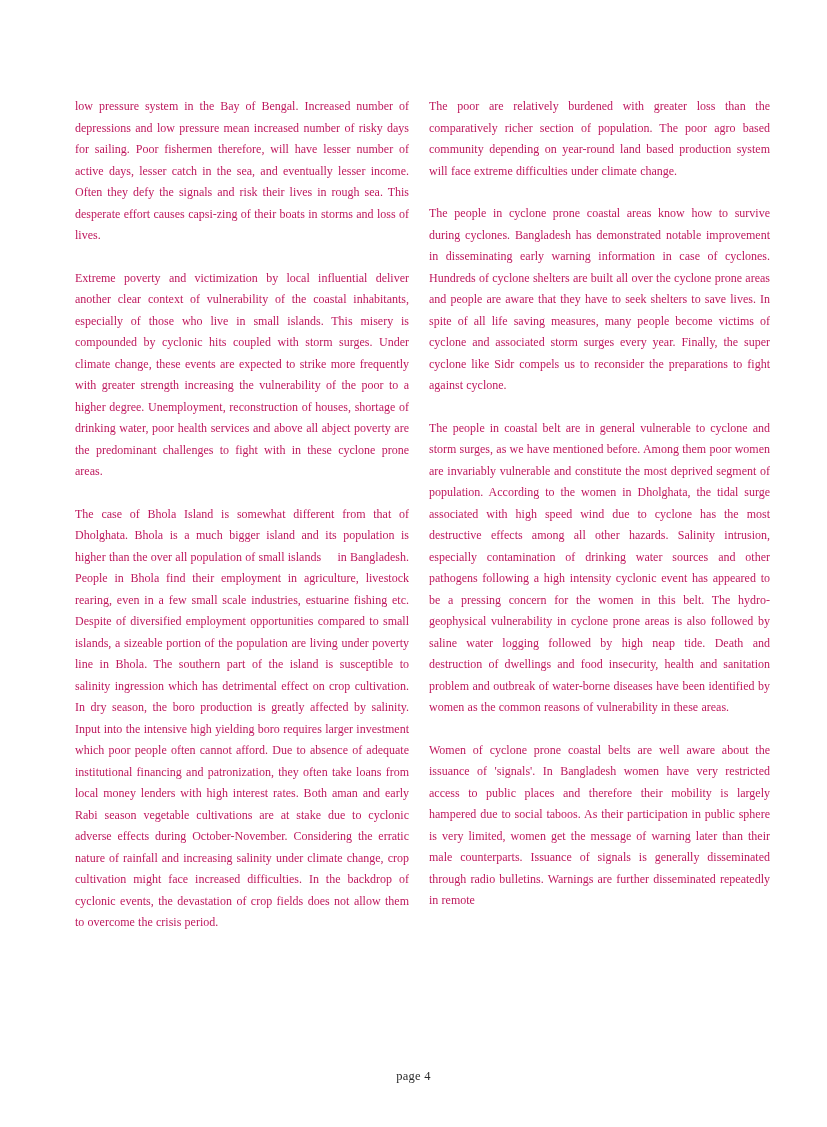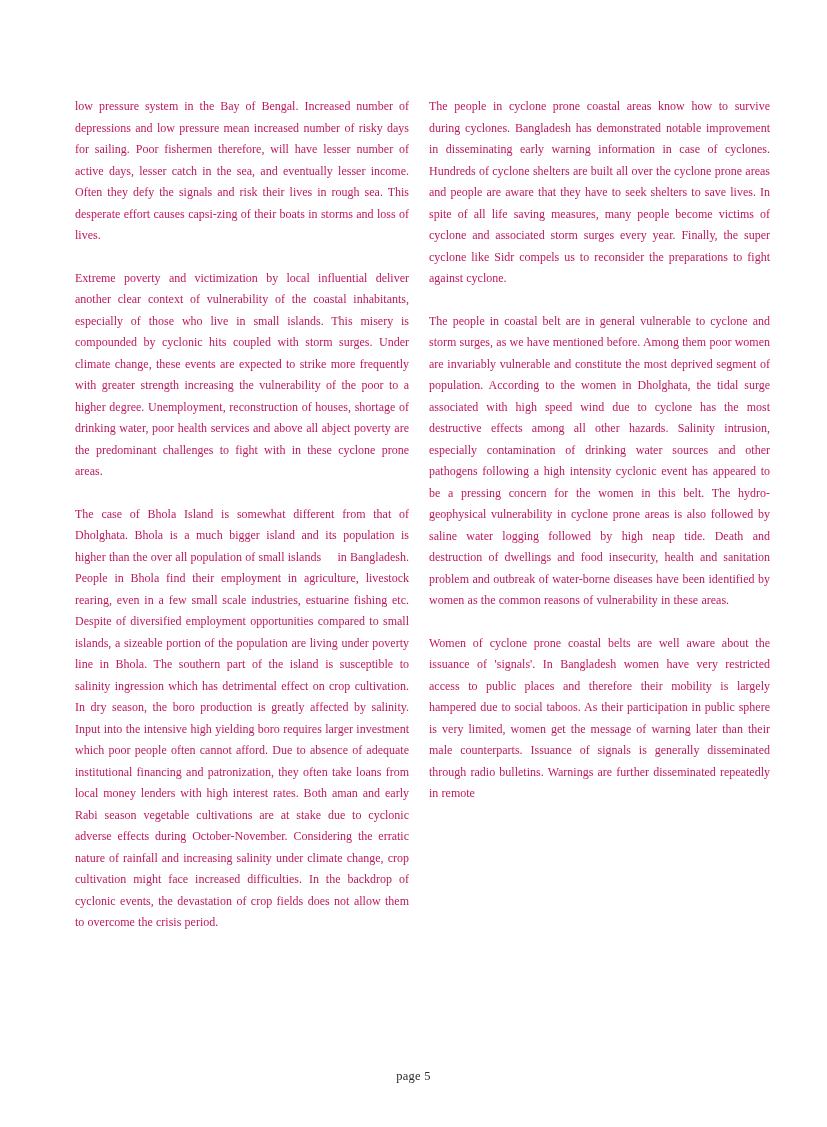--- a/index.html
+++ b/index.html
@@ -52,19 +52,20 @@
 <body>
 
 <div class="page">
   <div class="columns">
     <div class="col col-left">
         <p class="para"><span>low pressure system in the Bay of Bengal. Increased number of depressions and low pressure mean increased number of risky days for sailing. Poor fishermen therefore, will have lesser number of active days, lesser catch in the sea, and eventually lesser income. Often they defy the signals and risk their lives in rough sea. This desperate effort causes capsi-zing of their boats in storms and loss of lives.</span></p>
         <p class="para"><span>Extreme poverty and victimization by local influential deliver another clear context of vulnerability of the coastal inhabitants, especially of those who live in small islands. This misery is compounded by cyclonic hits coupled with storm surges. Under climate change, these events are expected to strike more frequently with greater strength increasing the vulnerability of the poor to a higher degree. Unemployment, reconstruction of houses, shortage of drinking water, poor health services and above all abject poverty are the predominant challenges to fight with in these cyclone prone areas.</span></p>
         <p class="para"><span>The case of Bhola Island is somewhat different from that of Dholghata. Bhola is a much bigger island and its population is higher than the over all population of small islands &nbsp;&nbsp;&nbsp;&nbsp;in Bangladesh. People in Bhola find their employment in agriculture, livestock rearing, even in a few small scale industries, estuarine fishing etc. Despite of diversified employment opportunities compared to small islands, a sizeable portion of the population are living under poverty line in Bhola. The southern part of the island is susceptible to salinity ingression which has detrimental effect on crop cultivation. In dry season, the </span><span class="italic">boro</span><span> production is greatly affected by salinity. Input into the intensive high yielding </span><span class="italic">boro</span><span> requires larger investment which poor people often cannot afford. Due to absence of adequate institutional financing and patronization, they often take loans from local money lenders with high interest rates. Both </span><span class="italic">aman</span><span> and early Rabi season vegetable cultivations are at stake due to cyclonic adverse effects during October-November. Considering the erratic nature of rainfall and increasing salinity under climate change, crop cultivation might face increased difficulties. In the backdrop of cyclonic events, the devastation of crop fields does not allow them to overcome the crisis period.</span></p>
       </div>
     <div class="col col-right">
+        <p class="para"><span>The poor are relatively burdened with greater loss than the comparatively richer section of population. The poor agro based community depending on year-round land based production system will face extreme difficulties under climate change.</span></p>
         <p class="para"><span>The people in cyclone prone coastal areas know how to survive during cyclones. Bangladesh has demonstrated notable improvement in disseminating early warning information in case of cyclones. Hundreds of cyclone shelters are built all over the cyclone prone areas and people are aware that they have to seek shelters to save lives. In spite of all life saving measures, many people become victims of cyclone and associated storm surges every year. Finally, the super cyclone like Sidr compels us to reconsider the preparations to fight against cyclone.</span></p>
         <p class="para"><span>The people in coastal belt are in general vulnerable to cyclone and storm surges, as we have mentioned before. Among them poor women are invariably vulnerable and constitute the most deprived segment of population. According to the women in Dholghata, the tidal surge associated with high speed wind due to cyclone has the most destructive effects among all other hazards. Salinity intrusion, especially contamination of drinking water sources and other pathogens following a high intensity cyclonic event has appeared to be a pressing concern for the women in this belt. The hydro-geophysical vulnerability in cyclone prone areas is also followed by saline water logging followed by high neap tide. Death and destruction of dwellings and food insecurity, health and sanitation problem and outbreak of water-borne diseases have been identified by women as the common reasons of vulnerability in these areas.</span></p>
         <p class="para"><span>Women of cyclone prone coastal belts are well aware about the issuance of 'signals'. In Bangladesh women have very restricted access to public places and therefore their mobility is largely hampered due to social taboos. As their participation in public sphere is very limited, women get the message of warning later than their male counterparts. Issuance of signals is generally disseminated through radio bulletins. Warnings are further disseminated repeatedly in remote</span></p>
       </div>
   </div>
-  <div class="footer">page 5</div>
+  <div class="footer">page 4</div>
 </div>
 
 </body></html>

